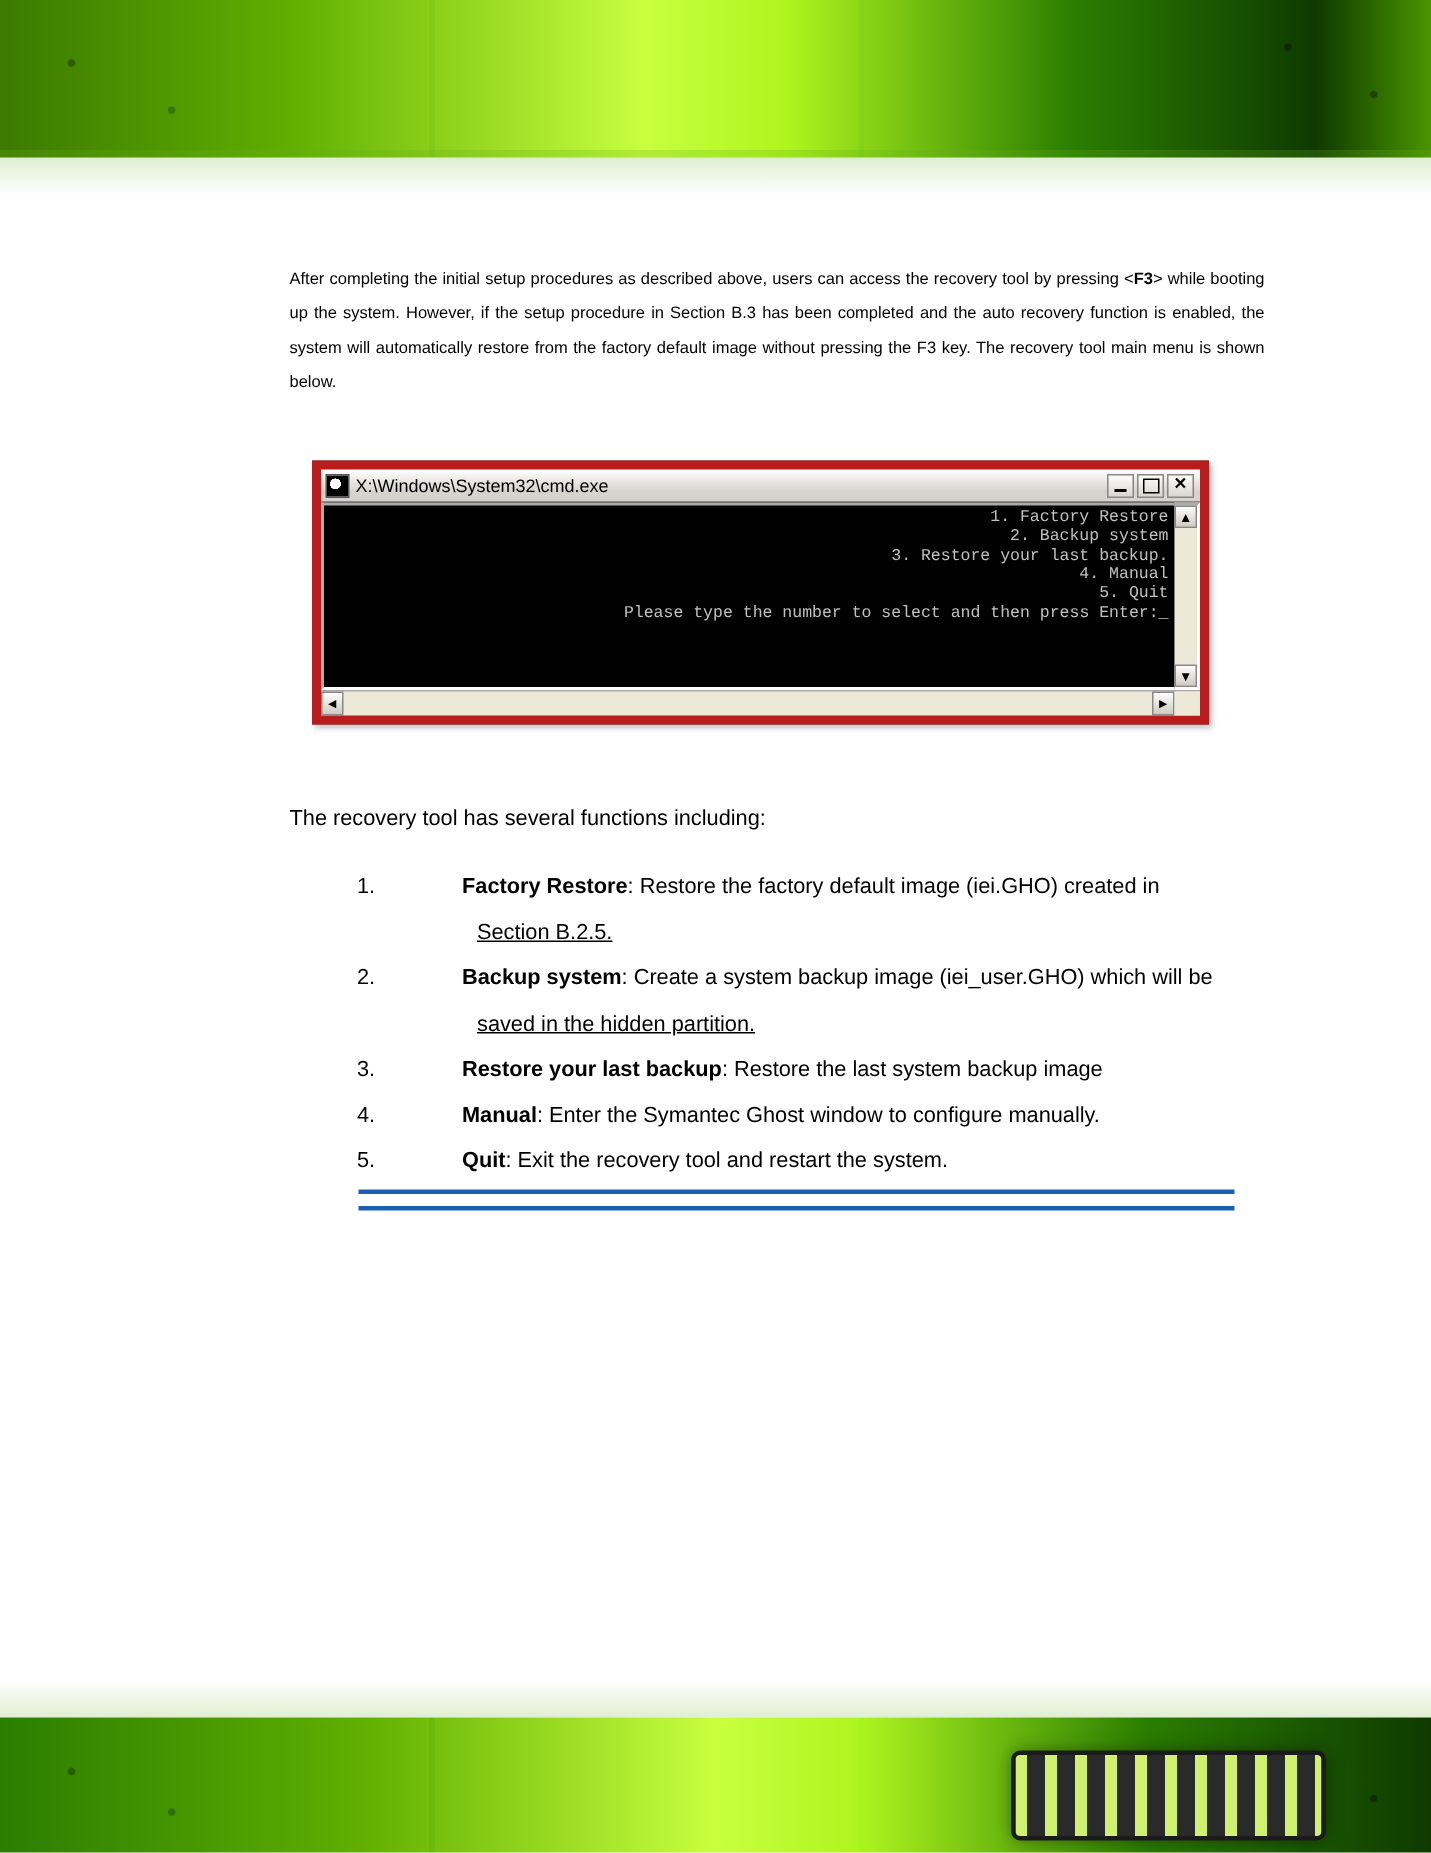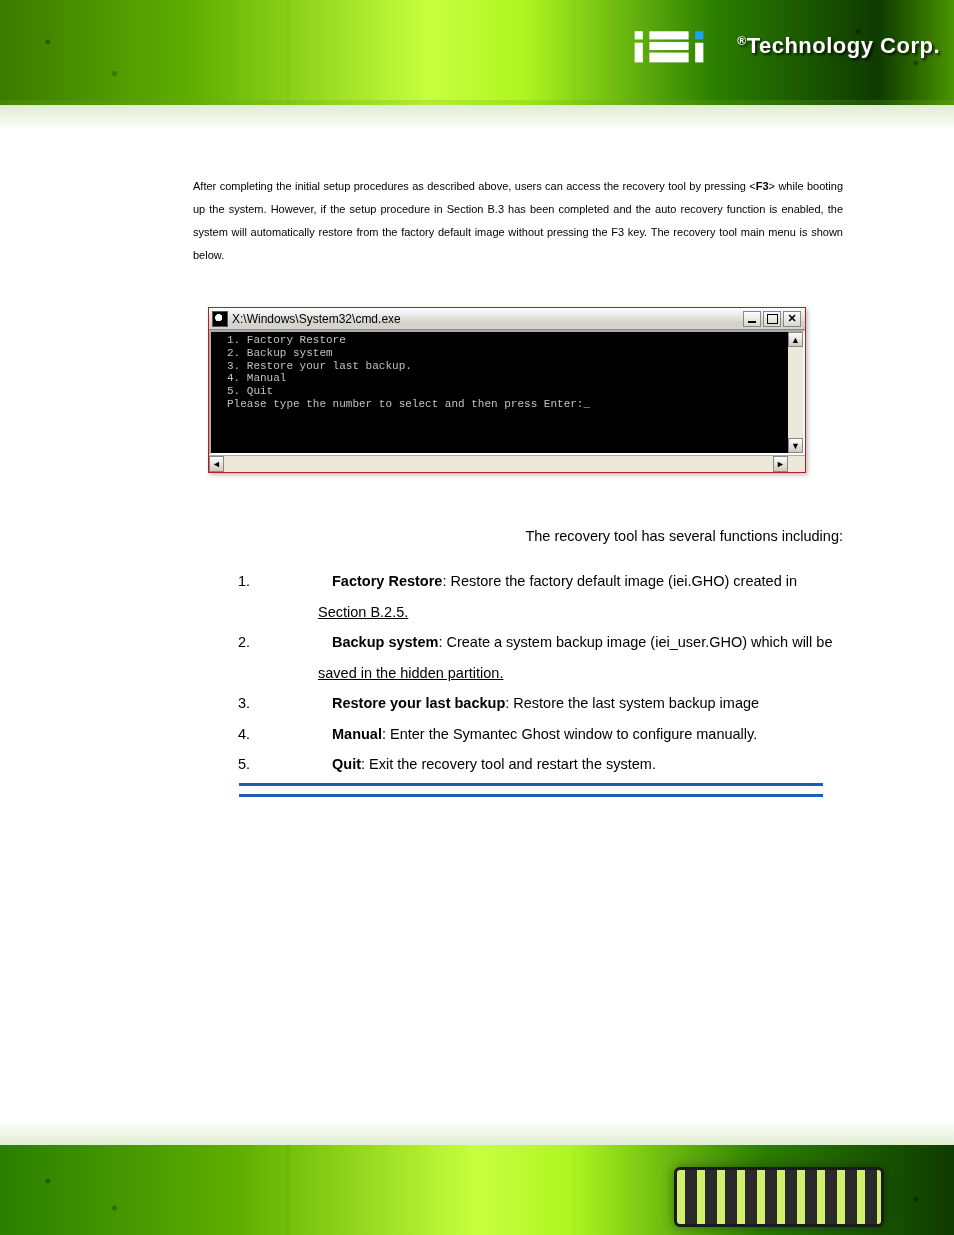--- a/index.html
+++ b/index.html
@@ -44,21 +44,21 @@
     text-shadow: 2px 2px 3px rgba(0,0,0,.8); font-size:22px; }
   .brand-text sup{font-size:12px;}
 
   
   .page { position:absolute; left:193px; top:175px; width:650px; color:#000; }
   .para { font-size:11px; line-height:2.1; text-align:justify; }
   .key { font-weight:bold; }
 
   
   .cmd-wrap { margin: 40px 0 0 15px; width:598px; }
-  .cmd-win { border:1px solid #b91c1c; box-shadow: 2px 2px 4px rgba(0,0,0,.25); background:#404040; }
+  .cmd-win { border:6px solid #b91c1c; box-shadow: 2px 2px 4px rgba(0,0,0,.25); background:#404040;text-align:right; }
   .cmd-title { height:22px; display:flex; align-items:center;
     background: linear-gradient(180deg,#ffffff,#d6d3ce 70%);
     border-bottom:1px solid #888; font-size:12px; padding:0 4px 0 3px;
     font-family: Tahoma, sans-serif; color:#000;
   }
   .cmd-title .ico { width:16px; height:16px; margin-right:4px;
     background: radial-gradient(circle at 40% 40%, #fff 0 30%, #000 31% 100%);
     border:1px solid #555; box-sizing:border-box;
   }
   .cmd-title .sp { flex:1; }
@@ -82,52 +82,40 @@
     border:1px solid #888; display:flex; align-items:center; justify-content:center; font-size:9px;}
   .vbar .track{flex:1;}
   .hbar { height:17px; background:#ece9d8; display:flex; border-top:1px solid #aaa;}
   .hbar .arrow{width:15px; border:1px solid #888;
     background:linear-gradient(180deg,#fdfdfd,#cfcbc2);
     display:flex; align-items:center; justify-content:center; font-size:9px;}
   .hbar .track{flex:1;}
   .hbar .corner{width:17px; background:#ece9d8;}
 
   
-  .sub { margin-top:55px; font-size:14.5px;text-align:right; }
+  .sub { margin-top:55px; font-size:14.5px; }
   ol.funcs { list-style:none; margin:22px 0 0 85px; }
   ol.funcs > li { font-size:14.5px; line-height:2.1; padding-left:40px; text-indent:-40px; }
   ol.funcs .num { display:inline-block; width:30px; }
-  ol.funcs .bold { font-weight:bold;margin-left:24px; }
+  ol.funcs .bold { font-weight:bold; }
   .cont { text-align:justify; display:block; padding-left:0; text-indent:0;text-decoration:underline; }
 
   
   .warn-block { margin:4px 20px 0 46px; }
   .rule { height:3px; background:#1a5fb4; margin: 3px 0 8px 0; }
   .warn-row { display:flex; align-items:center; gap:25px; margin:4px 0 12px 0;}
   .warn-ico { width:44px; height:40px; display:flex; align-items:center; justify-content:center;}
   .warn-title { font-weight:bold; font-size:17px; letter-spacing:.5px; }
   .warn-text { margin:22px 0 14px 85px; font-size:14.5px; line-height:2.05; text-align:justify; }
 </style>
 </head>
 <body>
 
 <div class="banner-top">
   <div class="circuits"></div>
-  <div class="brand">
-    <svg viewBox="0 0 120 44">
-      <rect x="2" y="4" width="10" height="10" fill="#fff"></rect>
-      <rect x="2" y="18" width="10" height="24" fill="#fff"></rect>
-      <rect x="20" y="4" width="48" height="10" fill="#fff"></rect>
-      <rect x="20" y="17" width="48" height="10" fill="#fff"></rect>
-      <rect x="20" y="30" width="48" height="12" fill="#fff"></rect>
-      <rect x="76" y="4" width="10" height="10" fill="#1aa3ff"></rect>
-      <rect x="76" y="18" width="10" height="24" fill="#fff"></rect>
-    </svg>
-    <span class="brand-text"><sup>®</sup><span>Technology Corp.</span></span>
-  </div>
 </div>
 <div class="reflect"></div>
 
 <div class="page">
 
   <p class="para">
     <span>After completing the initial setup procedures as described above, users can access the recovery tool by pressing &lt;</span><span class="key">F3</span><span>&gt; while booting up the system. However, if the setup procedure in Section B.3 has been completed and the auto recovery function is enabled, the system will automatically restore from the factory default image without pressing the F3 key. The recovery tool main menu is shown below.</span>
   </p>
 
   <div class="cmd-wrap">

